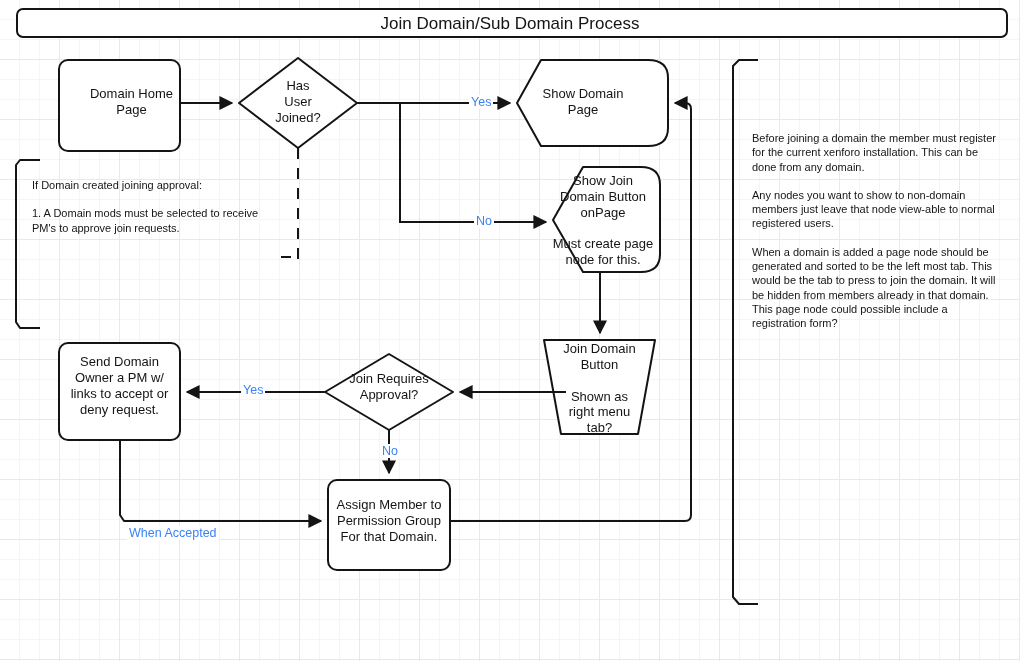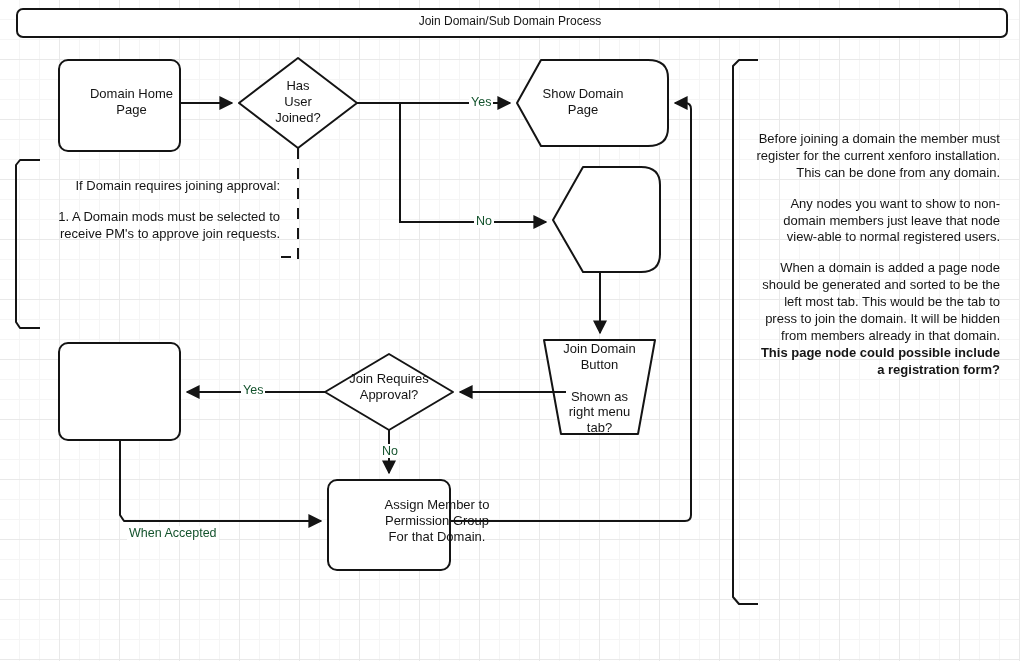--- a/index.html
+++ b/index.html
@@ -33,40 +33,40 @@
     position:absolute;
     color:#141414;
     line-height:1.22;
     white-space:pre-line;
     text-align:center;
     pointer-events:none;
   }
   .edge-lbl{
     position:absolute;
     font-size:12.5px;
-    color:#14532d;
+    color:#3b82f6;
     background:#ffffff;
     padding:0 2px;
     white-space:nowrap;
   }
   .note-text{
     position:absolute;
-    font-size:13px;
+    font-size:11px;
     color:#151515;
     line-height:1.30;
-    text-align:right;
+    text-align:left;
   }
   .note-text p{margin:0 0 14px 0;}
   .note-text p:last-child{margin-bottom:0;}
-  .note-text b{font-weight:bold;}
+  .note-text b{font-weight:normal;}
   #title-text{
     position:absolute;
     left:0;top:14px;width:1020px;
     text-align:center;
-    font-size:12px;
+    font-size:17px;
     color:#141414;
   }
 </style>
 </head>
 <body>
 
 <div id="canvas">
 
   <svg id="svg-layer" viewBox="0 0 1020 661" xmlns="http://www.w3.org/2000/svg">
     <defs>
@@ -135,44 +135,54 @@
   <div class="lbl" style="left:59px;top:86px;width:145px;font-size:13px;">Domain Home
 Page</div>
 
   <div class="lbl" style="left:248px;top:78px;width:100px;font-size:13px;">Has
 User
 Joined?</div>
 
   <div class="lbl" style="left:518px;top:86px;width:130px;font-size:13px;">Show Domain
 Page</div>
 
+  <div class="lbl" style="left:543px;top:173px;width:120px;font-size:13px;">Show Join
+Domain Button
+onPage
+
+Must create page
+node for this.</div>
 
   <div class="lbl" style="left:544px;top:341px;width:111px;font-size:13px;">Join Domain
 Button
 
 Shown as
 right menu
 tab?</div>
 
   <div class="lbl" style="left:334px;top:371px;width:110px;font-size:13px;">Join Requires
 Approval?</div>
 
+  <div class="lbl" style="left:56px;top:354px;width:127px;font-size:13px;">Send Domain
+Owner a PM w/
+links to accept or
+deny request.</div>
 
-  <div class="lbl" style="left:327px;top:497px;width:124px;font-size:13px;padding-left:48px;">Assign Member to
+  <div class="lbl" style="left:327px;top:497px;width:124px;font-size:13px;">Assign Member to
 Permission Group
 For that Domain.</div>
 
   <div class="edge-lbl" style="left:469px;top:95px;">Yes</div>
   <div class="edge-lbl" style="left:474px;top:214px;">No</div>
   <div class="edge-lbl" style="left:241px;top:383px;">Yes</div>
   <div class="edge-lbl" style="left:380px;top:444px;">No</div>
   <div class="edge-lbl" style="left:127px;top:512px;margin-top:14px;">When Accepted</div>
 
   <div class="note-text" style="left:32px;top:178px;width:248px;">
-    <p>If Domain requires joining approval:</p>
+    <p>If Domain created joining approval:</p>
     <p>1. A Domain mods must be selected to receive PM's to approve join requests.</p>
   </div>
 
   <div class="note-text" style="left:752px;top:131px;width:248px;">
     <p>Before joining a domain the member must register for the current xenforo installation. This can be done from any domain.</p>
     <p>Any nodes you want to show to non-domain members just leave that node view-able to normal registered users.</p>
     <p><span>When a domain is added a page node should be generated and sorted to be the left most tab. This would be the tab to press to join the domain. It will be hidden from members already in that domain.</span> <b>This page node could possible include a registration form?</b></p>
   </div>
 
 </div>

